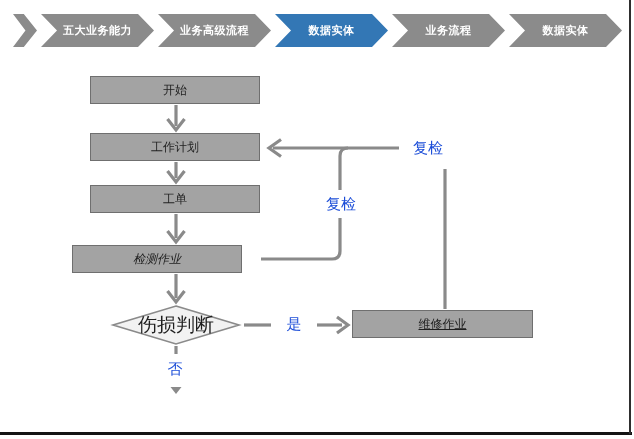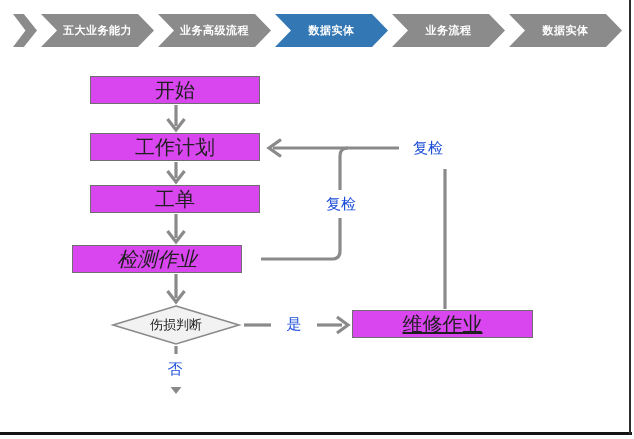--- a/index.html
+++ b/index.html
@@ -17,29 +17,29 @@
   .chev {
     position:relative; width:113px; height:33px; background:#8b8b8b;
     clip-path:polygon(0 0, calc(100% - 16px) 0, 100% 50%, calc(100% - 16px) 100%, 0 100%, 16px 50%);
     display:flex; align-items:center; justify-content:center;
     color:#ffffff; font-size:11px; font-weight:bold; letter-spacing:.5px;
     cursor:pointer;
   }
   .chev.active { background:#3377b5; }
   
   .node {
-    position:absolute; width:170px; height:28px; background:#d946ef;
+    position:absolute; width:170px; height:28px; background:#a3a3a3;
     border:1.5px solid #6f6f6f; display:flex; align-items:center; justify-content:center;
-    font-size:20px; color:#1f1f1f;
+    font-size:12px; color:#1f1f1f;
   }
   .node.repair { width:181px; }
   .diamond-label {
     position:absolute; left:126px; top:315px; width:100px; height:20px;
     display:flex; align-items:center; justify-content:center;
-    font-size:13px; color:#1f1f1f;
+    font-size:19px; color:#1f1f1f;
   }
   .lbl {
     position:absolute; font-size:15px; color:#1d4ed8; background:#ffffff;
     text-align:center; line-height:20px; height:20px;
   }
   .connectors { position:absolute; left:0; top:0; pointer-events:none; }
   
   .border-bottom { position:absolute; left:0; top:432px; width:632px; height:2.5px; background:#141414; }
   .border-right  { position:absolute; left:629px; top:0; width:1.6px; height:434px; background:#2e2e2e; }
 </style>

